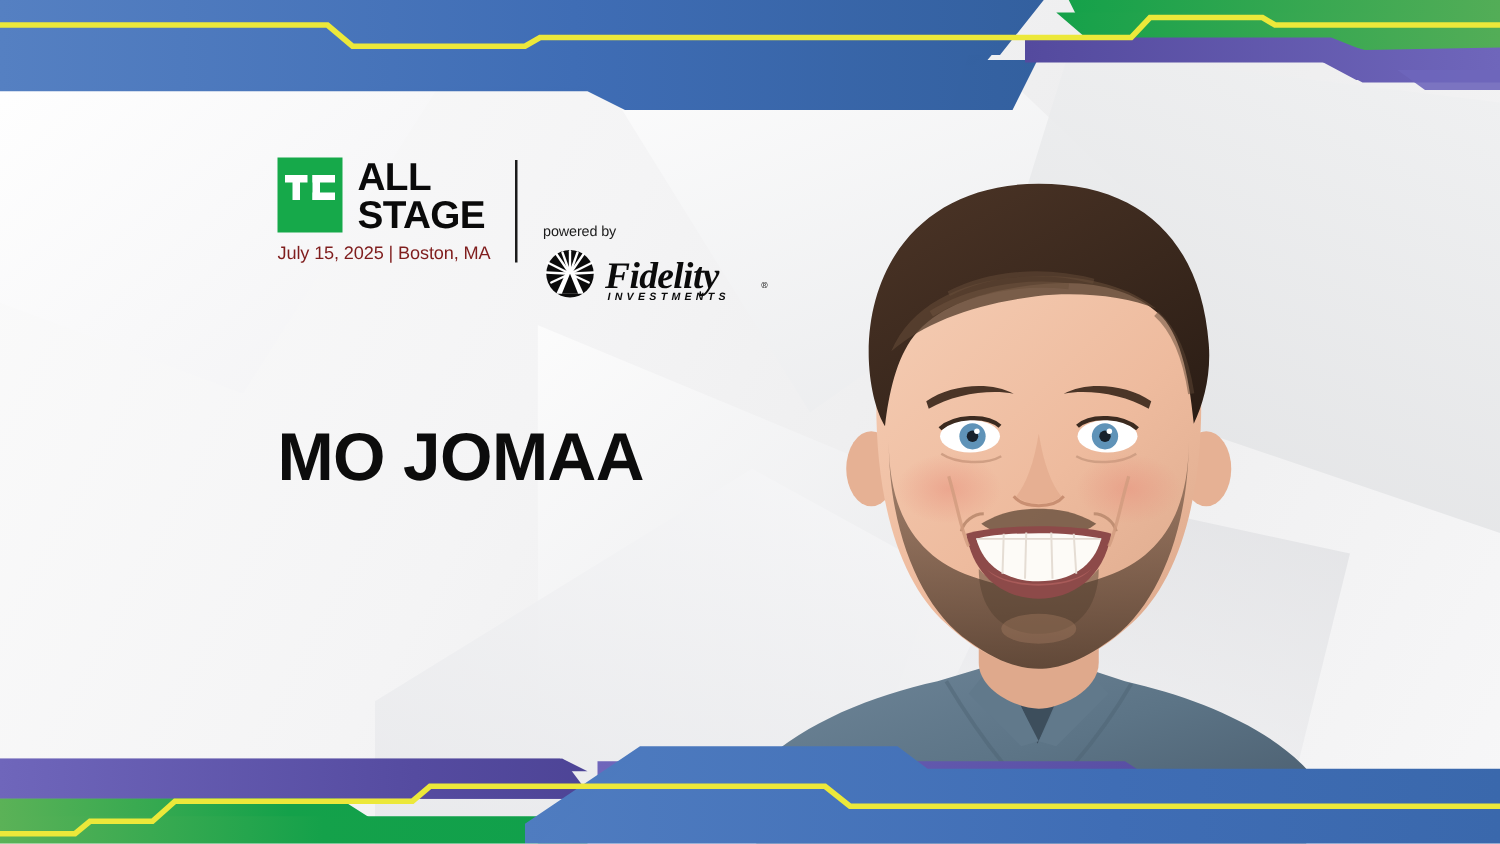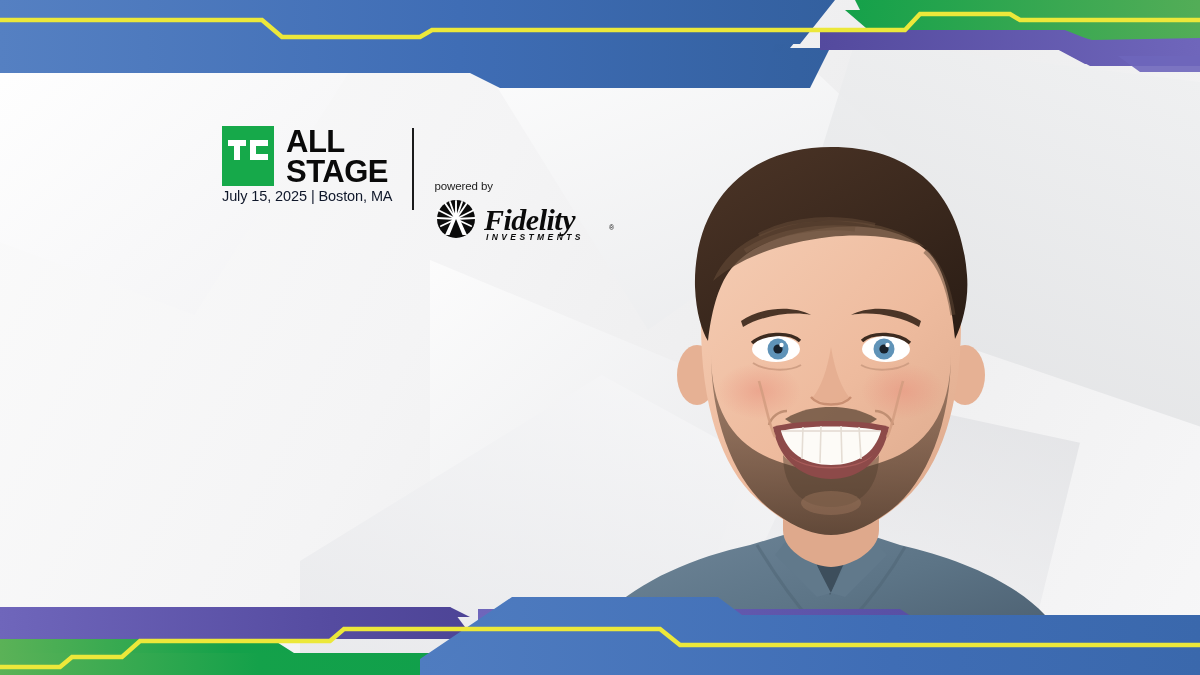--- a/index.html
+++ b/index.html
@@ -106,22 +106,23 @@
   .tc-mark svg { position: absolute; inset: 0; }
   .tc-words {
     font-weight: 700;
     font-size: 31px;
     line-height: 0.98;
     letter-spacing: -0.5px;
     color: #0a0a0a;
     padding-top: 1px;
   }
   .tc-date {
+    margin-top: 7px;
     font-size: 14.5px;
-    color: #0f172a;
+    color: #7f1d1d;
     letter-spacing: -0.1px;
     white-space: nowrap;
   }
   .divider {
     width: 2px;
     height: 82px;
     background: #1b1b1b;
     margin-top: 2px;
     flex: 0 0 auto;
   }
@@ -383,15 +384,16 @@
 
             <text x="50" y="31" font-family="'Liberation Serif', serif" font-size="30" font-weight="bold" font-style="italic" fill="#0b0b0b" letter-spacing="-0.5">Fidelity</text>
             <text x="175" y="31" font-family="'Liberation Sans', sans-serif" font-size="7" fill="#0b0b0b">®</text>
 
             <text x="52" y="41" font-family="'Liberation Sans', sans-serif" font-size="8.5" font-weight="bold" font-style="italic" fill="#0b0b0b" letter-spacing="3.4">INVESTMENTS</text>
           </svg>
         </div>
       </div>
     </div>
 
+    <div class="speaker-name">MO JOMAA</div>
   </div>
 
 </div>
 
 </body></html>

